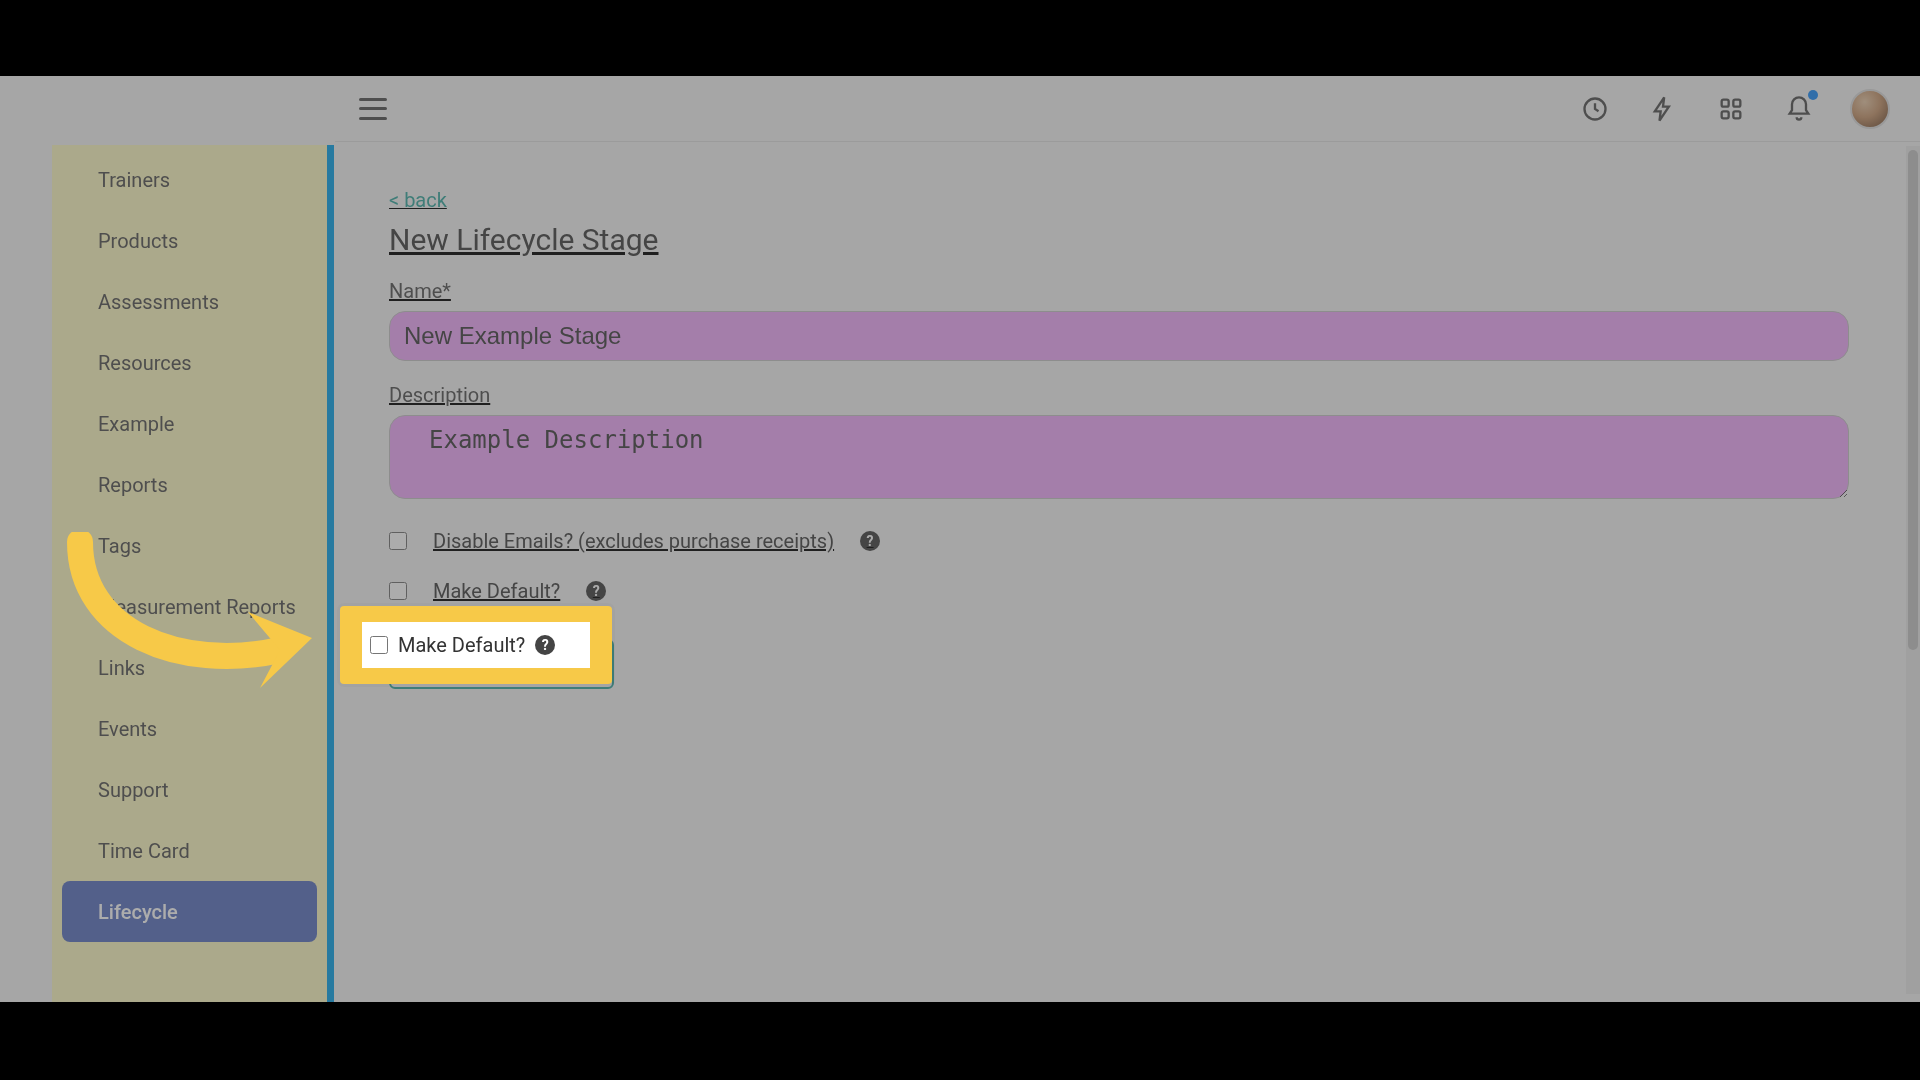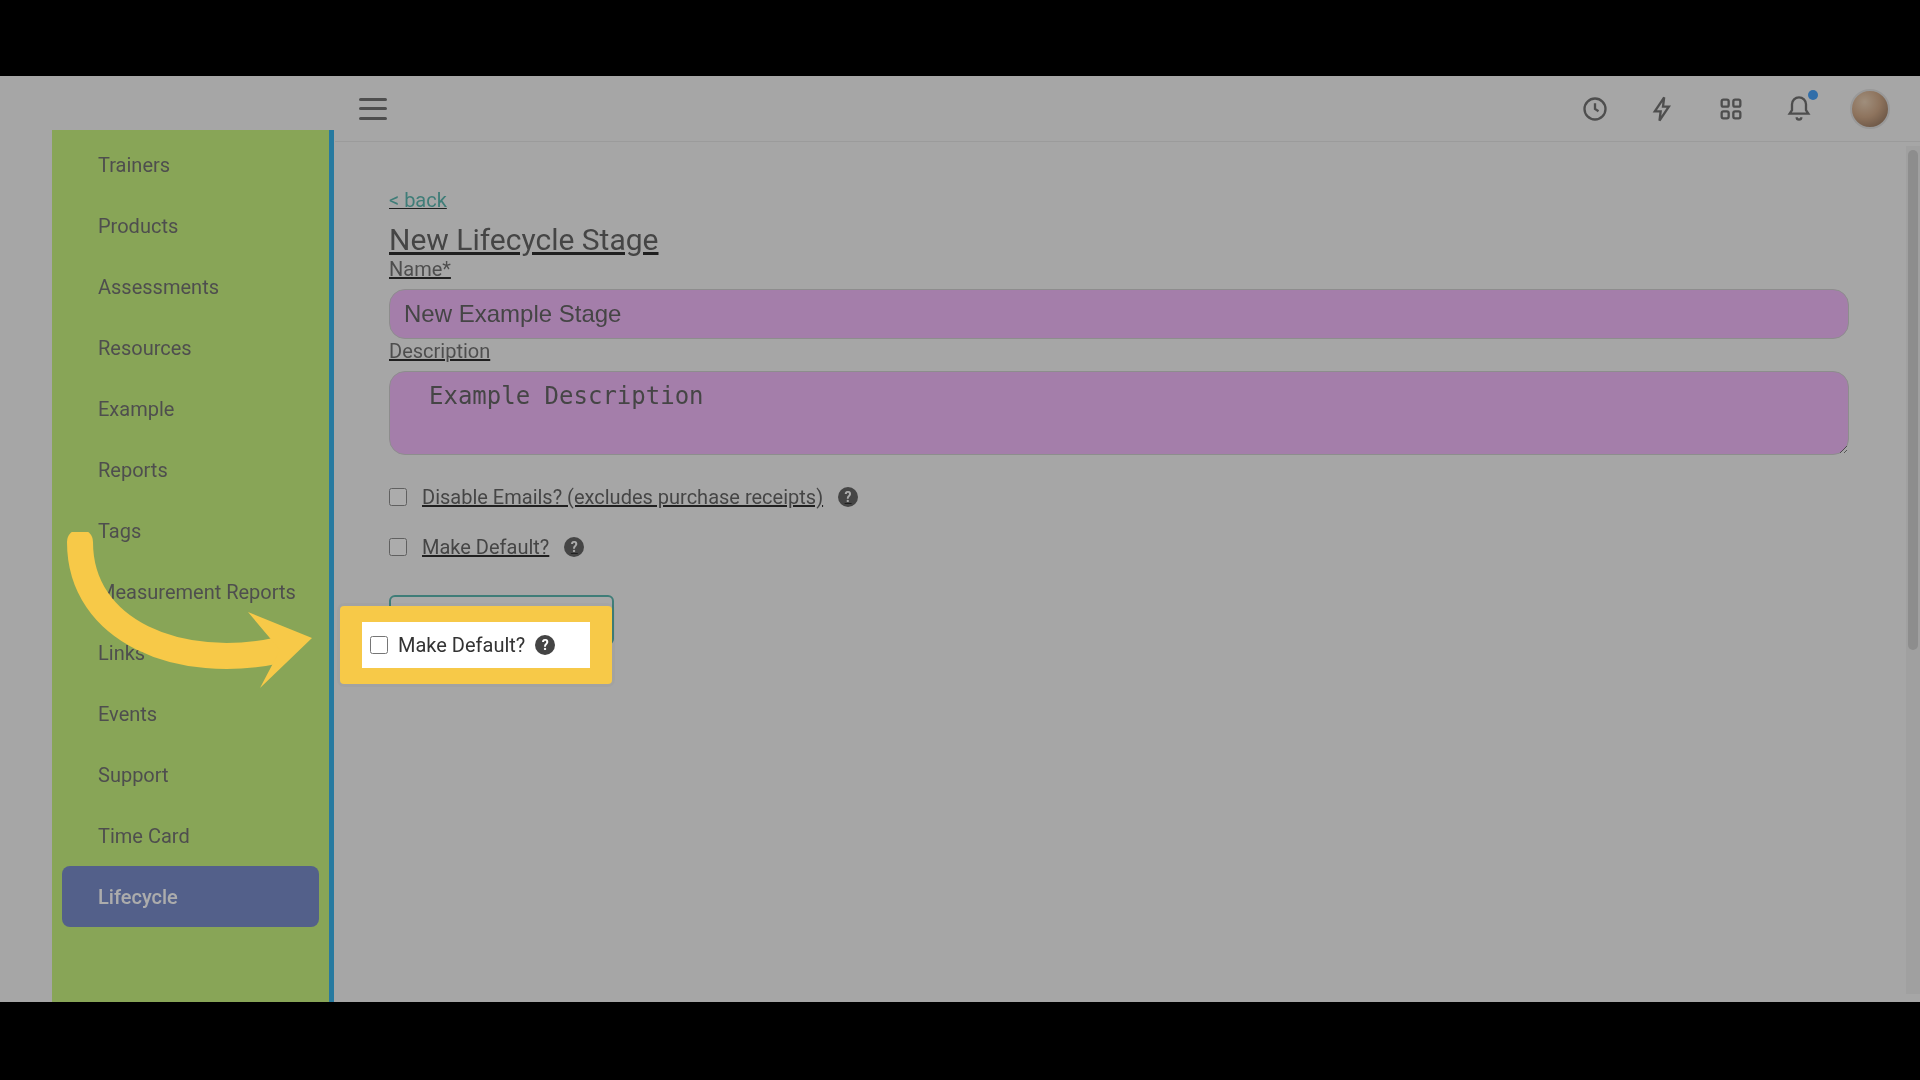--- a/index.html
+++ b/index.html
@@ -12,24 +12,24 @@
     position:absolute;
     top:76px; left:0;
     width:1920px; height:926px;
     background:#f5f5f5;
     overflow:hidden;
   }
 
   
   .sidebar {
     position:absolute;
-    left:52px; top:54px;
+    left:52px; top:69px;
     width:282px; bottom:0;
-    background:#bef264;
-    border-right:5px solid #0ea5e9;
+    background:#fef9c3;
+    border-right:7px solid #0ea5e9;
     padding-top:4px;
   }
   .sidebar-item {
     display:flex; align-items:center;
     height:61px;
     padding-left:36px;
     color:#555;
     font-size:20px;
     cursor:pointer;
     border-radius:8px;
@@ -77,30 +77,30 @@
     overflow:auto;
     background:#f5f5f5;
     text-decoration:underline;
   }
   .scrollbar { position:absolute; right:0; top:70px; width:14px; height:848px; background:#eaeaea; }
   .scrollbar-thumb { position:absolute; right:2px; top:4px; width:10px; height:500px; background:#c7c7c7; border-radius:5px; }
 
   .back-link { color:#3aa9a0; font-size:20px; cursor:pointer; }
   .page-title { font-size:30px; color:#444; margin-top:10px; font-weight:400; }
 
-  .field { }
+  .field { margin-top:22px; }
   .field-label { color:#555; font-size:20px; margin-bottom:8px; display:block; }
   .text-input {
     width:1460px; max-width:100%;
     border:1px solid #c7c7c7; border-radius:16px;
     padding:10px 14px; font-size:24px; color:#444; background:#f0abfc;
   }
   textarea.text-input { height:84px; resize:both;padding-left:39px; }
 
-  .check-row { display:flex; align-items:center; gap:15px; margin-top:26px; font-size:20px; color:#444; }
+  .check-row { display:flex; align-items:center; gap:26px; margin-top:26px; font-size:20px; color:#444; }
   .check-row input[type=checkbox]{ width:18px; height:18px; }
   .help-badge {
     width:20px; height:20px; border-radius:50%;
     background:#444; color:#fff; font-size:14px; font-weight:700;
     display:inline-flex; align-items:center; justify-content:center;
     cursor:pointer;
   }
 
   .save-btn {
     margin-top:36px;

